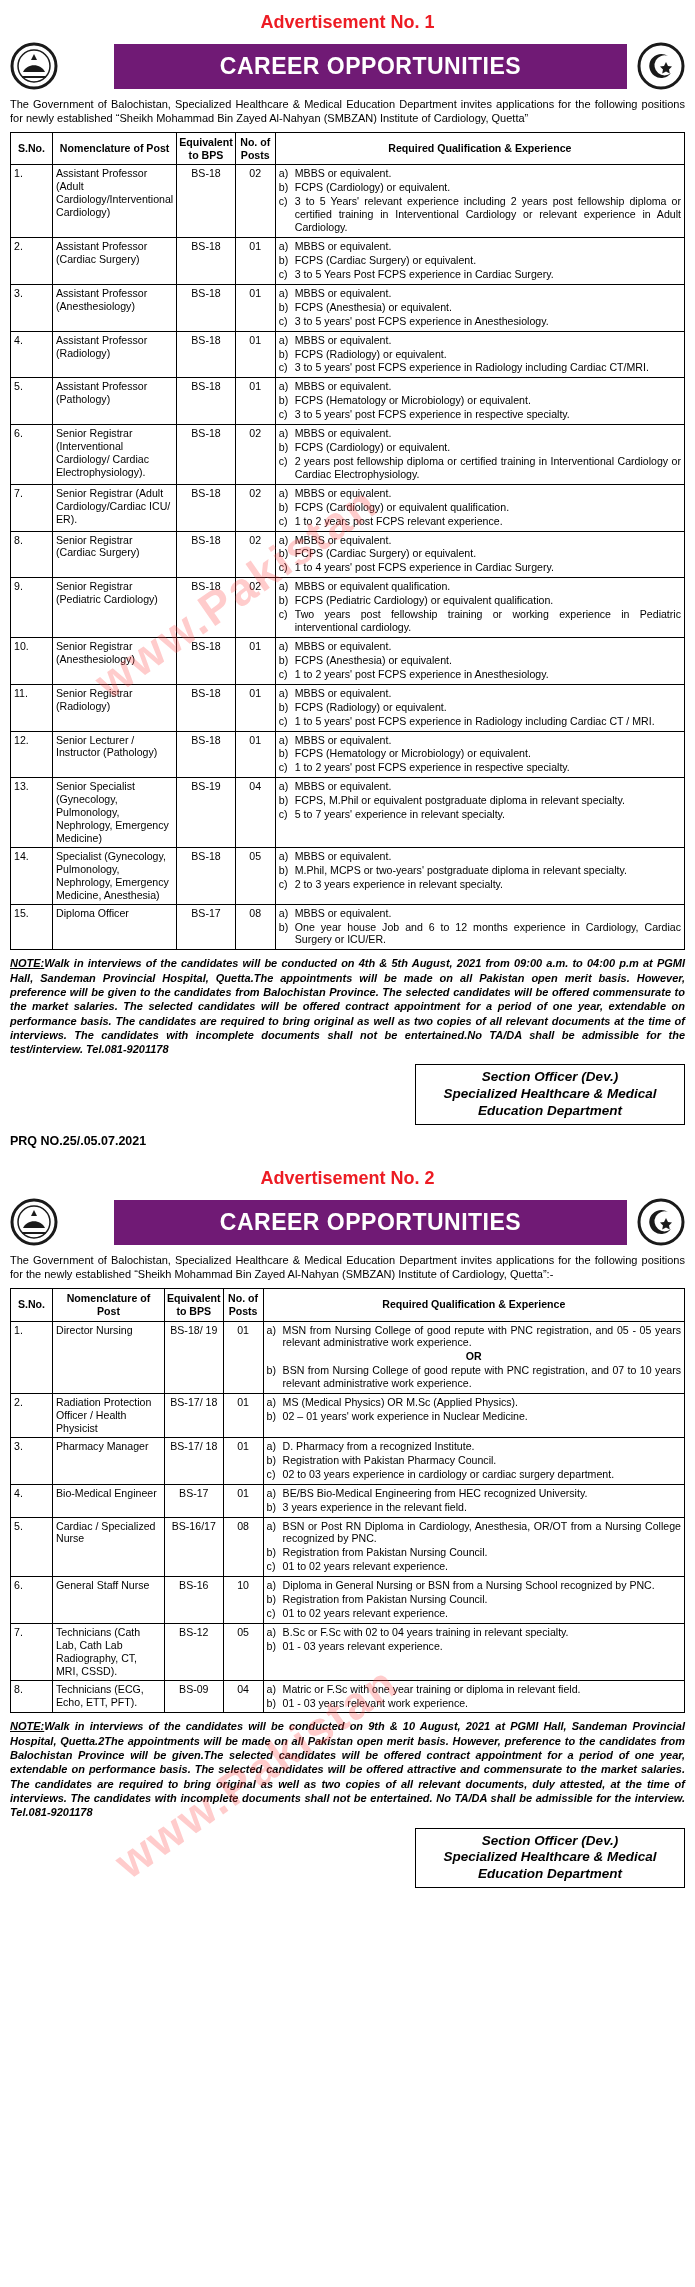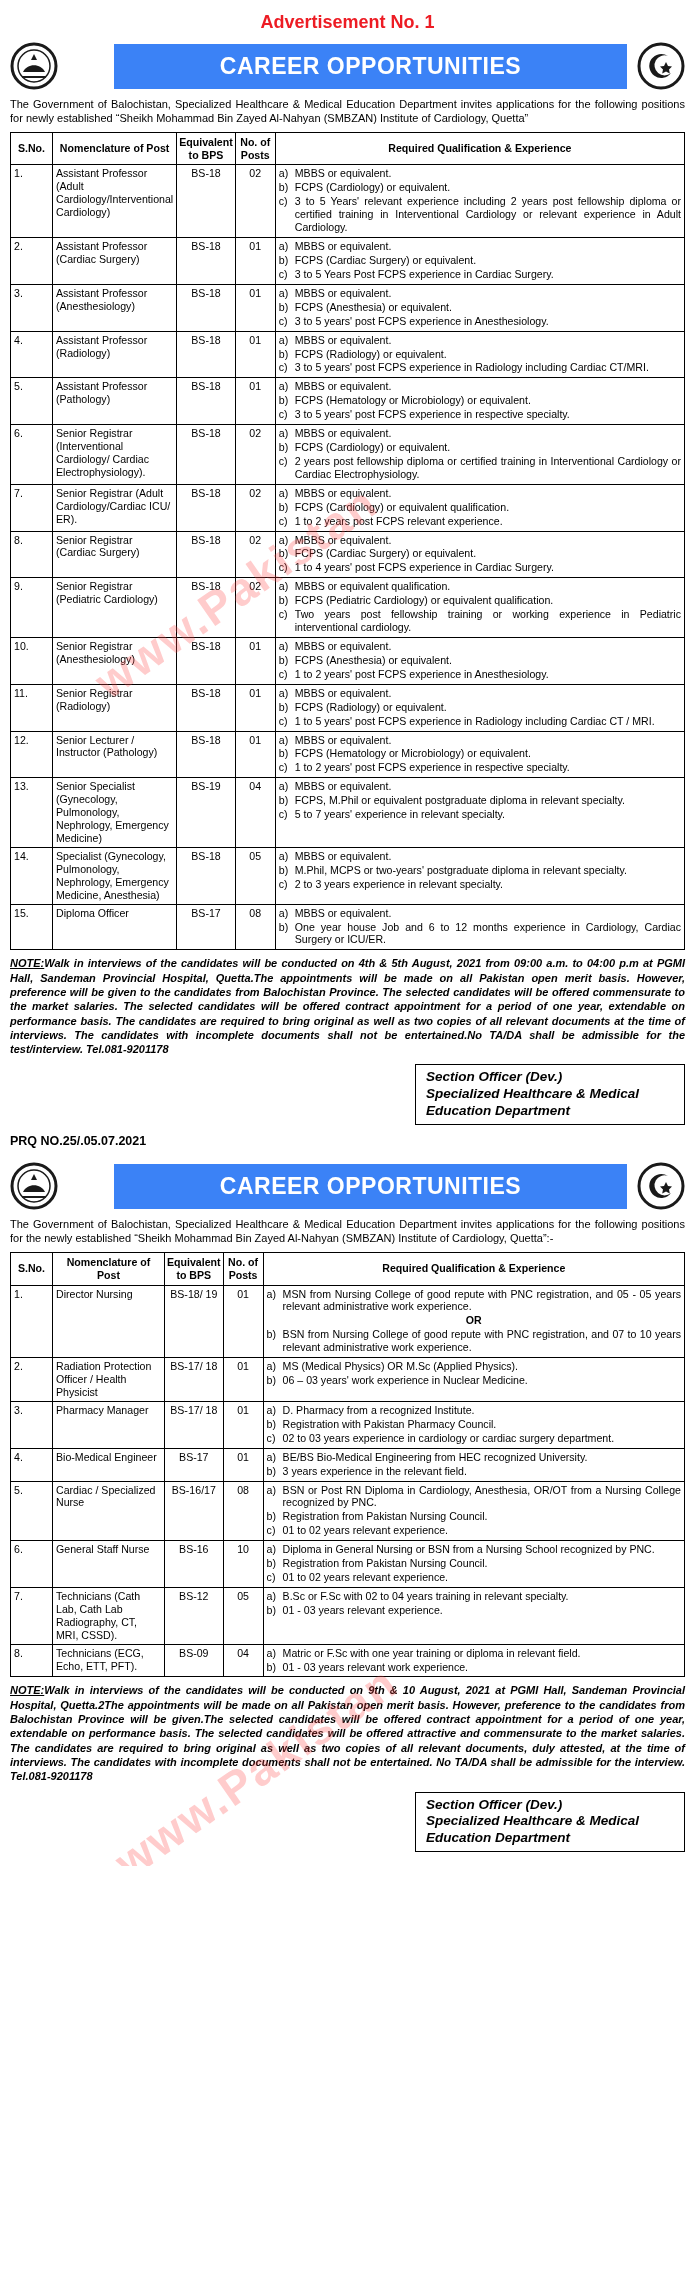--- a/index.html
+++ b/index.html
@@ -5,21 +5,21 @@
   * { margin:0; padding:0; box-sizing:border-box; }
   html,body { background:#ffffff; }
   body { font-family:"Liberation Sans", sans-serif; color:#000; }
   .page { width:695px; margin:0 auto; padding:6px 10px 14px; position:relative; overflow:hidden; background:#fff; }
 
   .ad-heading { color:#ed1c24; text-align:center; font-size:18px; font-weight:bold; margin:6px 0 9px; }
 
   .banner { display:flex; align-items:center; margin-bottom:7px; }
   .logo { flex:none; width:48px; height:48px; }
   .logo svg { width:100%; height:100%; display:block; }
-  .banner-bar { flex:1; background:#3b82f6; color:#fff; text-align:center; padding:9px 12px; margin-left:56px; margin-right:10px; }
+  .banner-bar { flex:1; background:#701a75; color:#fff; text-align:center; padding:9px 12px; margin-left:56px; margin-right:10px; }
   .banner-title { font-size:23px; font-weight:bold; letter-spacing:0.5px; }
 
   .intro { font-size:11px; line-height:1.3; text-align:justify; margin:2px 0 6px; }
 
   table.jobs { width:100%; border-collapse:collapse; font-size:10.6px; line-height:1.22; }
   table.jobs th, table.jobs td { border:1px solid #000; padding:2px 3px; vertical-align:top; }
   table.jobs th { font-weight:bold; text-align:center; vertical-align:middle; padding:3px 2px; }
   .c-sno   { width:42px; }
   .c-post  { width:112px; }
   .c-bps   { width:54px; text-align:center; }
@@ -27,21 +27,21 @@
   td.c-sno { padding-left:5px; }
   .q  { display:flex; margin-bottom:1px; }
   .ql { flex:none; width:16px; }
   .qt { flex:1; text-align:justify; }
   .q-or { justify-content:center; font-weight:bold; }
   .q-or .qt { flex:none; text-align:center; }
 
   .note { font-size:11px; line-height:1.3; font-style:italic; font-weight:bold; text-align:justify; margin:6px 0 8px; }
   .note-label { text-decoration:underline; }
 
-  .sig { width:270px; margin-left:auto; border:1px solid #000; padding:4px 10px; 
+  .sig { width:270px; margin-left:auto; border:1px solid #000; padding:4px 10px; text-align:center;
          font-style:italic; font-weight:bold; font-size:13.5px; line-height:1.25; }
   .prq { font-weight:bold; font-size:12.5px; margin:9px 0 4px; }
 
   .ad2-gap { height:10px; }
 
   .watermark { position:absolute; font-size:46px; font-weight:bold; color:#ff4a4a; opacity:0.28;
                white-space:nowrap; transform:rotate(-35deg); pointer-events:none; letter-spacing:2px; }
   .wm1 { top:565px; left:70px; }
   .wm2 { top:1745px; left:90px; }
 </style>
@@ -393,20 +393,21 @@
       <div>Section Officer (Dev.)</div>
       <div>Specialized Healthcare &amp; Medical</div>
       <div>Education Department</div>
     </div>
 
     <p class="prq">PRQ NO.25/.05.07.2021</p>
   </section>
 
   <div class="ad2-gap"></div>
 
+  <h1 class="ad-heading">Advertisement No. 2</h1>
 
   <section>
     <header class="banner">
       <span class="logo">
         <svg viewBox="0 0 48 48" xmlns="http://www.w3.org/2000/svg">
           <circle cx="24" cy="24" r="22" fill="#fff" stroke="#1a1a1a" stroke-width="3"></circle>
           <circle cx="24" cy="24" r="16" fill="none" stroke="#1a1a1a" stroke-width="1.5"></circle>
           <path d="M13 30c4-9 18-9 22 0z" fill="#1a1a1a"></path>
           <path d="M24 12l3 6h-6z" fill="#1a1a1a"></path>
           <path d="M12 35h24" stroke="#1a1a1a" stroke-width="2"></path>
@@ -461,21 +462,21 @@
             <td class="c-post">Radiation Protection Officer / Health Physicist</td>
             <td class="c-bps">BS-17/ 18</td>
             <td class="c-posts">01</td>
             <td class="c-qual">
               <div class="q">
                 <span class="ql">a)</span>
                 <span class="qt">MS (Medical Physics) OR M.Sc (Applied Physics).</span>
               </div>
               <div class="q">
                 <span class="ql">b)</span>
-                <span class="qt">06 – 03 years' work experience in Nuclear Medicine.</span>
+                <span class="qt">02 – 01 years' work experience in Nuclear Medicine.</span>
               </div>
             </td>
           </tr>
           <tr>
             <td class="c-sno">3.</td>
             <td class="c-post">Pharmacy Manager</td>
             <td class="c-bps">BS-17/ 18</td>
             <td class="c-posts">01</td>
             <td class="c-qual">
               <div class="q">

